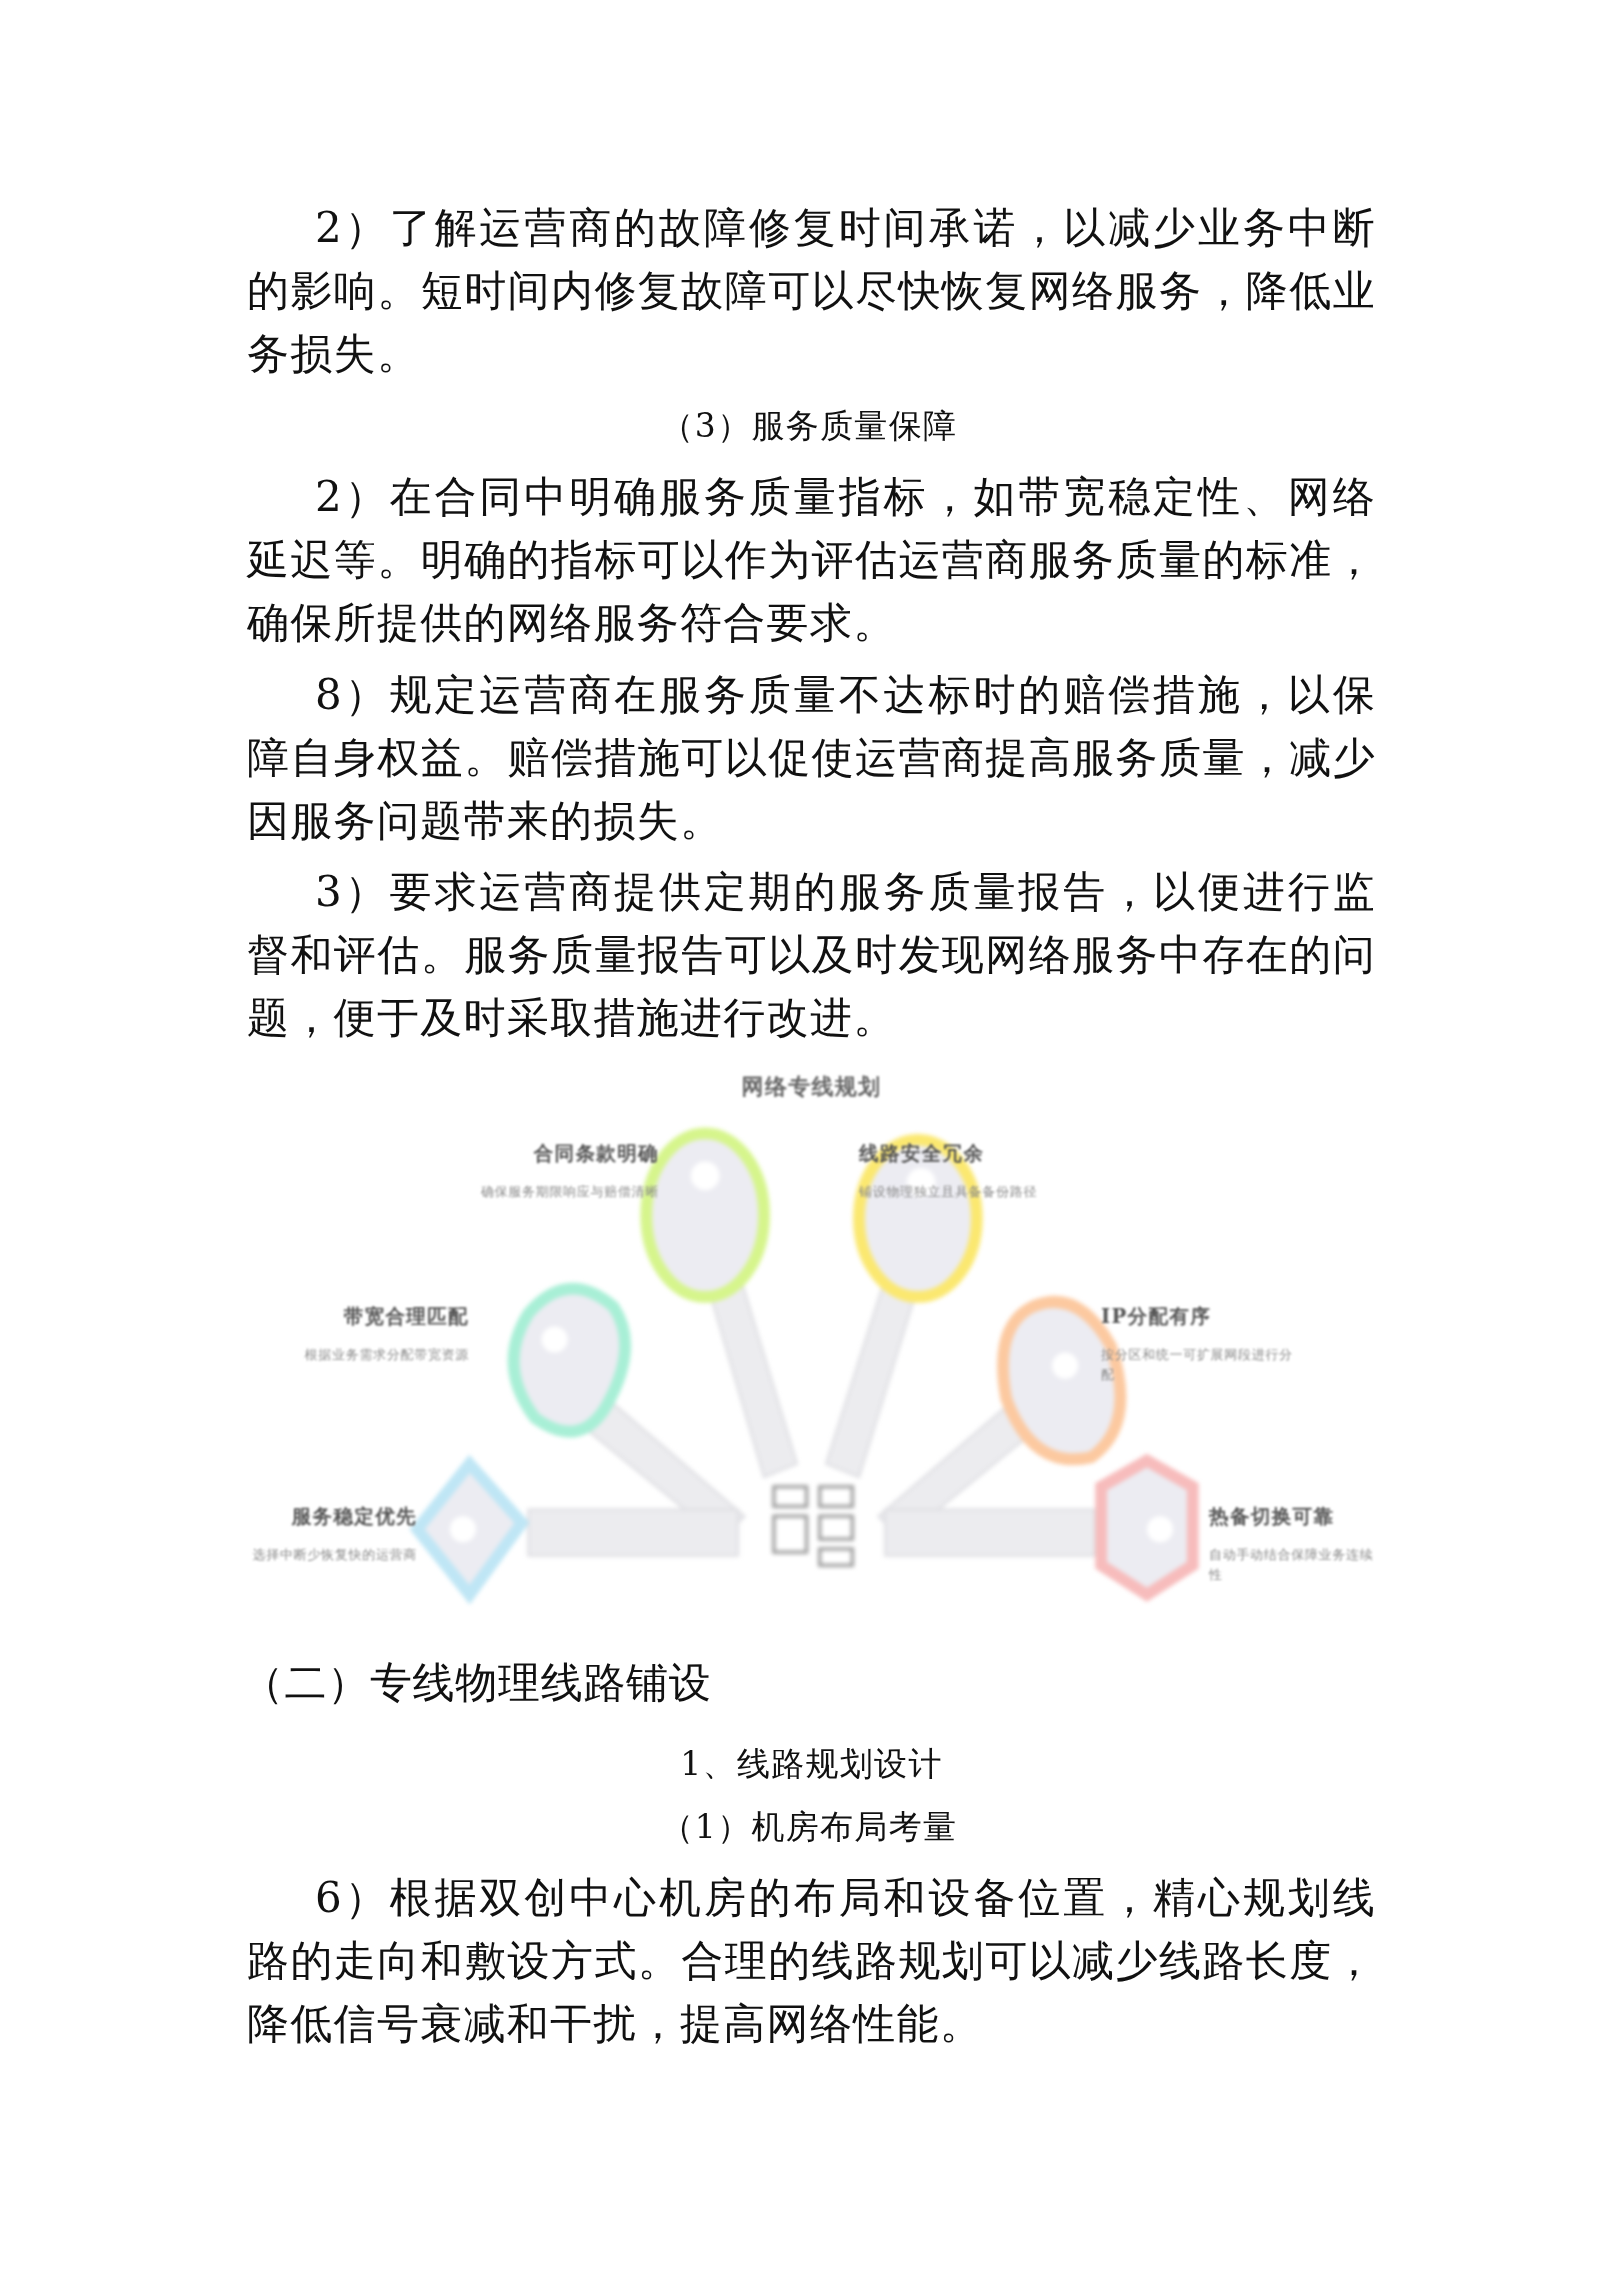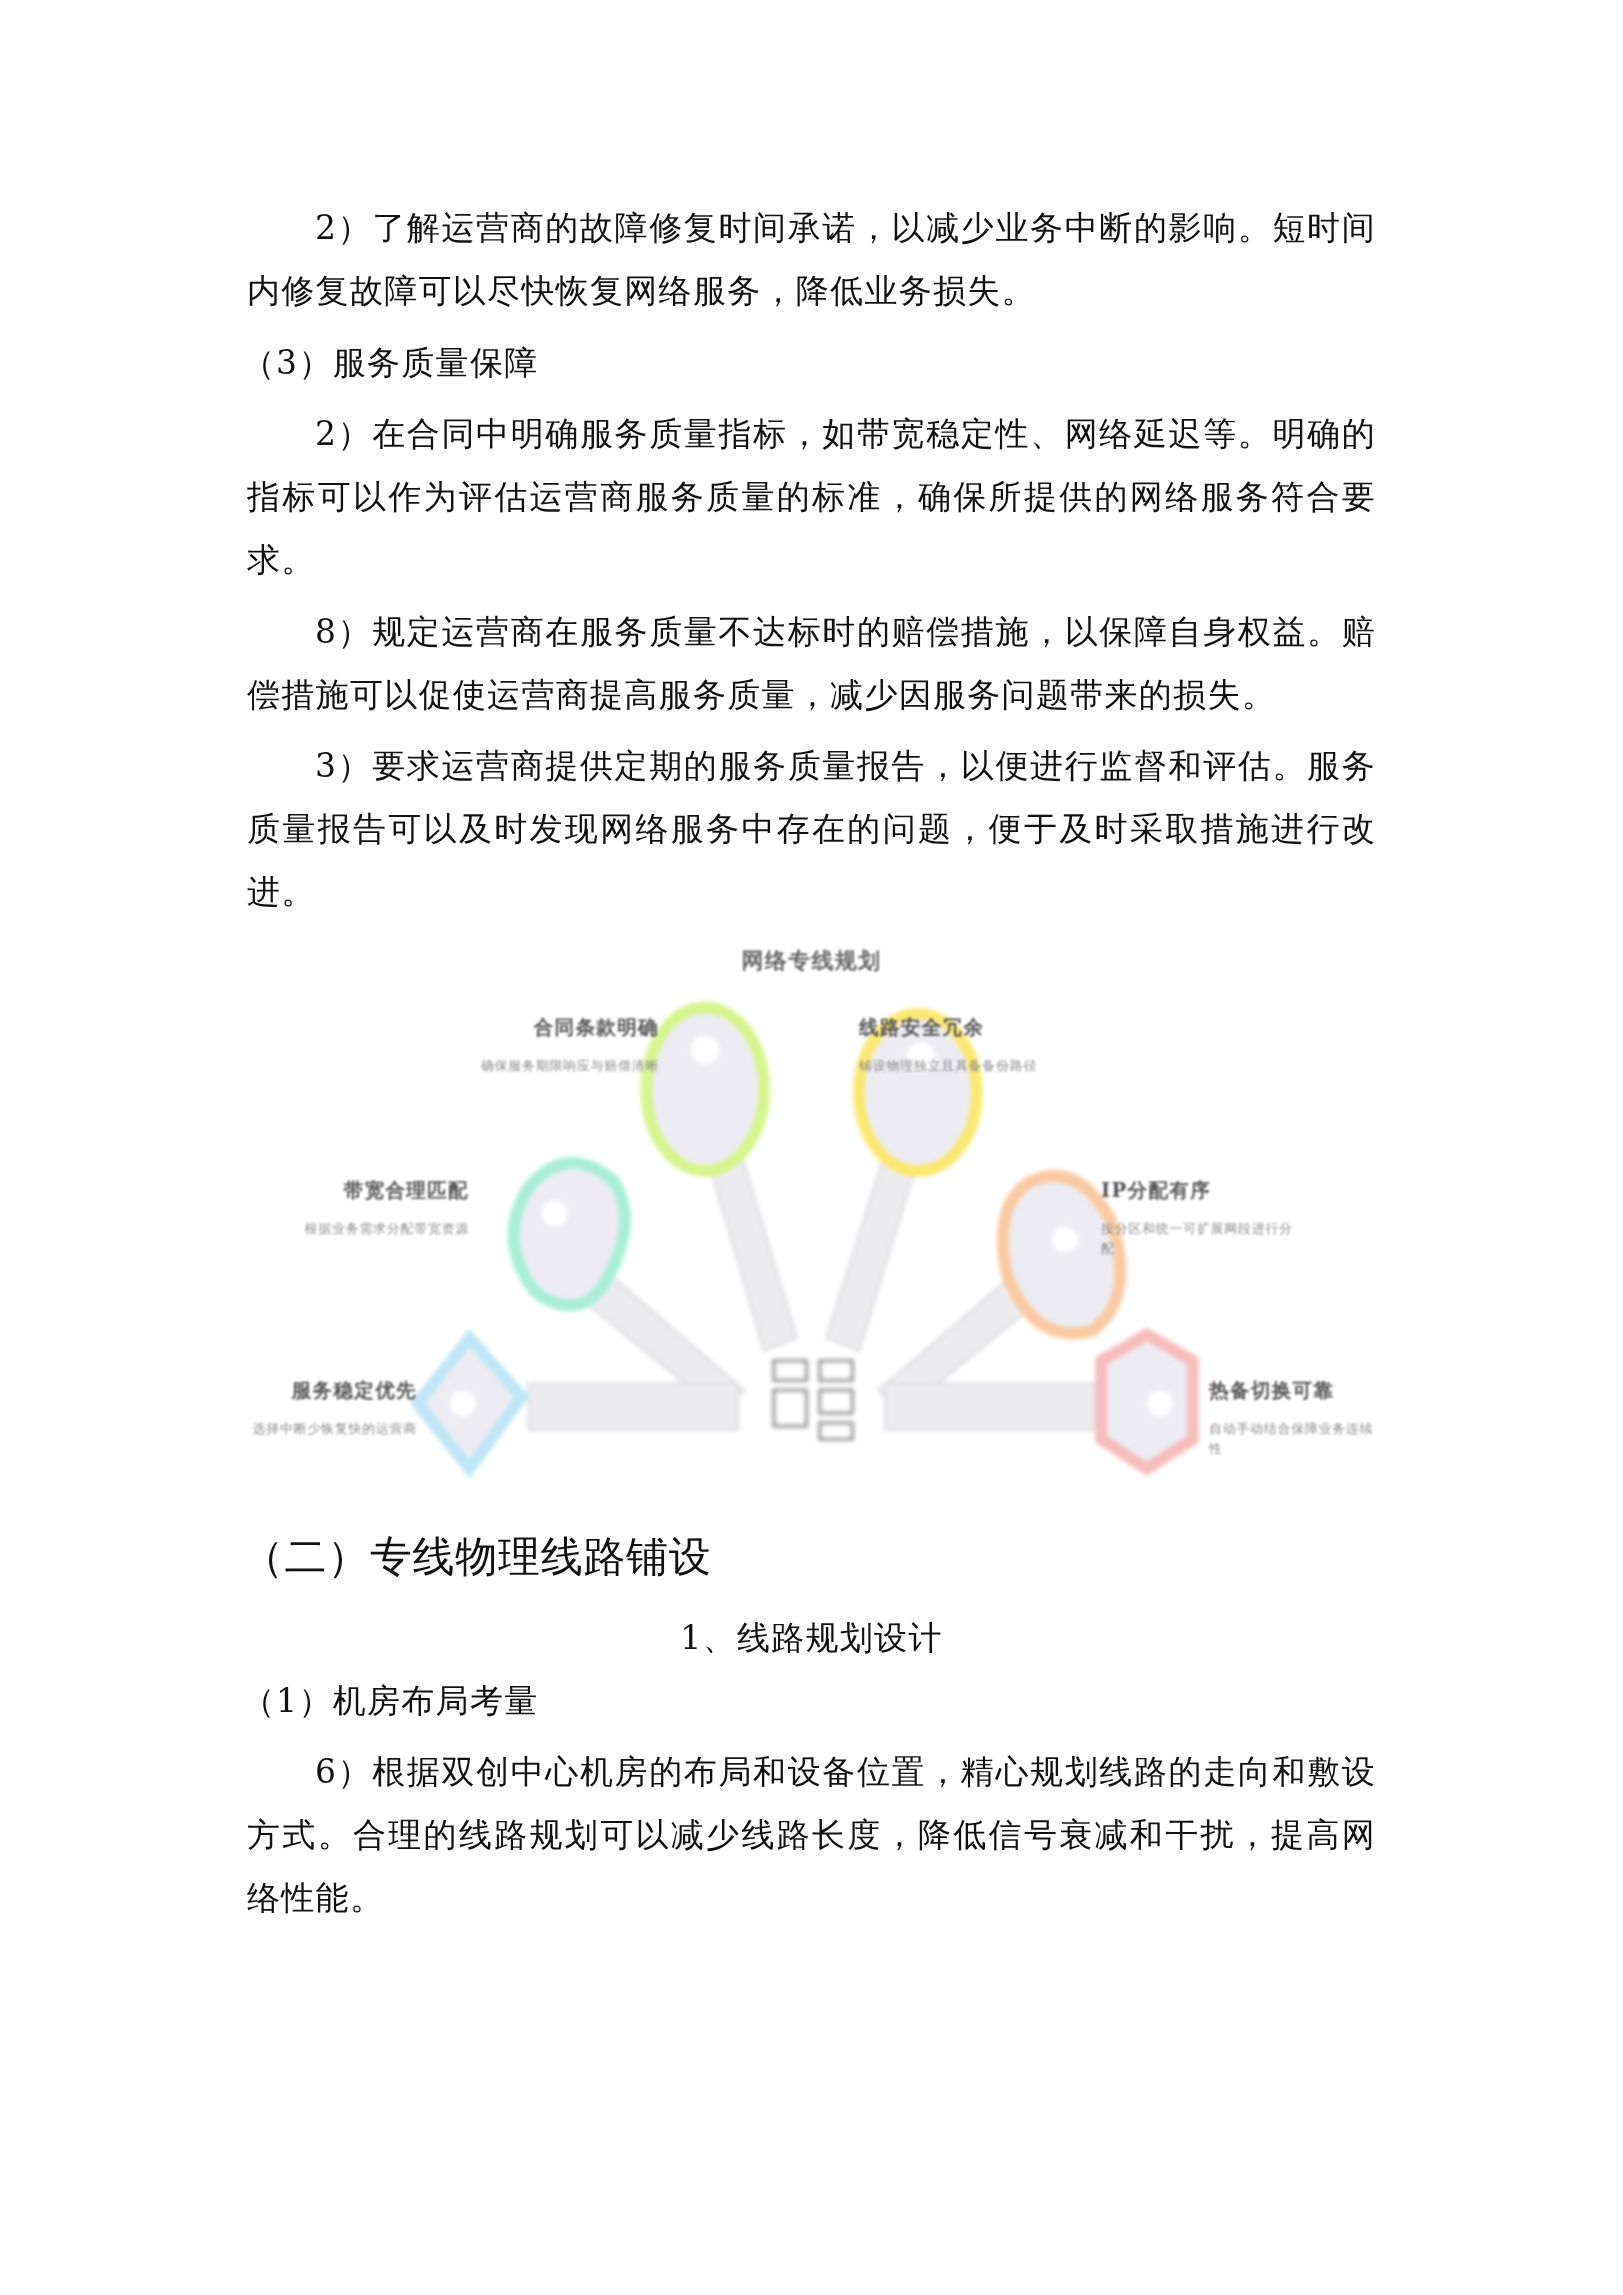--- a/index.html
+++ b/index.html
@@ -1,21 +1,21 @@
 <!DOCTYPE html>
 <html style="font-size:10.5px"><head>
 <meta charset="utf-8">
 <style>
   html, body { margin: 0; padding: 0; background: #ffffff; }
   body { width: 1623px; height: 2295px; position: relative; overflow: hidden;
          font-family: "DejaVu Serif", "Liberation Serif", serif; color: #111; }
   .page { position: absolute; left: 247px; top: 196px; width: 1129px; }
-  .p { font-size: 33px; line-height: 63px; margin: 0 0 8.5px 0; letter-spacing: 1.3px; text-align: justify; }
+  .p { font-size: 42px; line-height: 63px; margin: 0 0 8.5px 0; letter-spacing: 1.3px; text-align: justify; }
   .indent { text-indent: 68px; }
-  .sub { font-size: 33px; line-height: 63px; margin: 0 0 8.5px -5.2px; letter-spacing: 1.3px; }
+  .sub { font-size: 33px; line-height: 63px; margin: 0 0 8.5px -5.2px; letter-spacing: 1.3px; text-align: center; }
   .h2 { font-size: 42px; line-height: 72px; margin: 13px 0 13px -5.2px; letter-spacing: 0.7px; }
   .h3 { font-size: 33px; line-height: 63px; margin: 0 0 0 0; letter-spacing: 1.3px; text-align: center; }
 
   .diagram { position: relative; width: 1129px; height: 563px; margin: 3.3px 0 26px 0; }
   .diagram svg { position: absolute; left: 0; top: 0; filter: blur(2px); }
   .dtitle { position: absolute; left: 0; width: 1129px; top: 14.4px; text-align: center;
             font-size: 22px; font-weight: bold; color: #666; letter-spacing: 1.3px; filter: blur(1px); }
   .ditem { position: absolute; filter: blur(1px); }
   .ditem .t { font-size: 19.6px; font-weight: bold; color: #555; letter-spacing: 1.3px; white-space: nowrap; }
   .ditem .c { font-size: 13px; color: #8a8a8a; margin-top: 15.7px; line-height: 19.6px; width: 196px; letter-spacing: 0.7px; }

